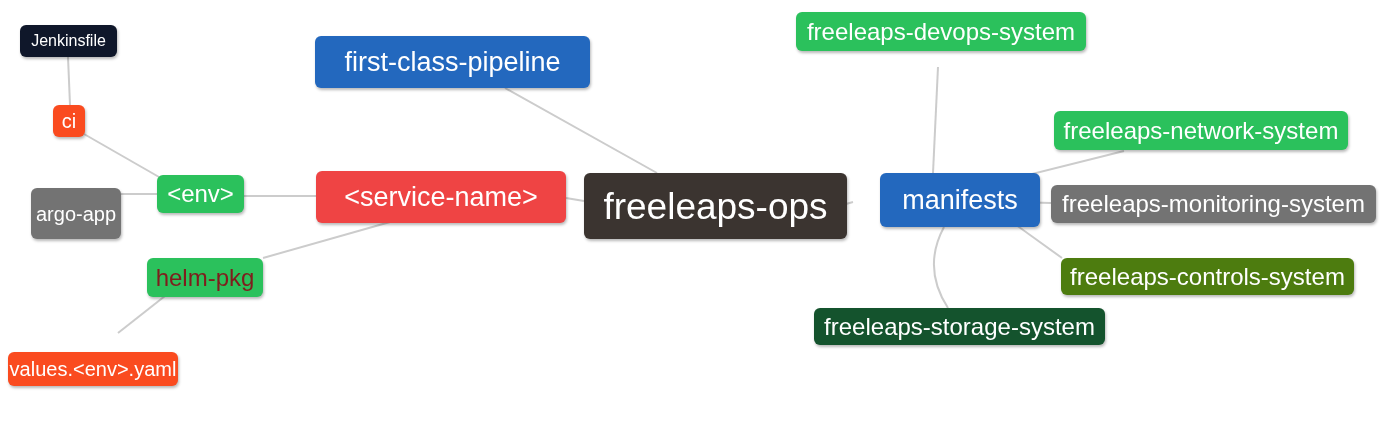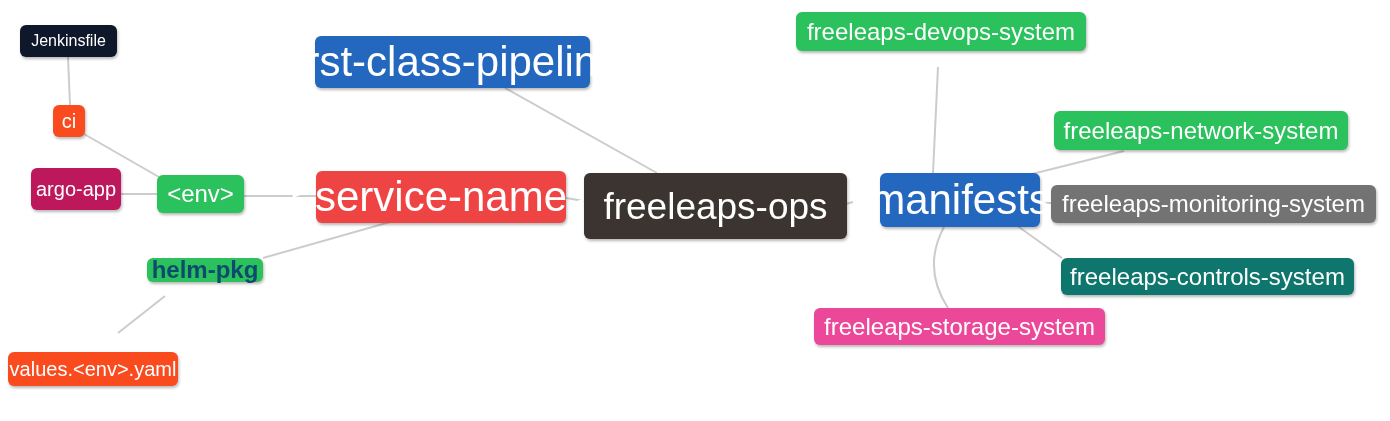--- a/index.html
+++ b/index.html
@@ -21,21 +21,21 @@
     justify-content: center;
     color: #ffffff;
     border-radius: 6px;
     box-shadow: 1px 2px 3px rgba(0,0,0,0.28);
     white-space: nowrap;
     cursor: pointer;
     line-height: 1;
     user-select: none;
   }
   .lv-root   { font-size: 37px; }
-  .lv-branch { font-size: 42px; }
+  .lv-branch { font-size: 27px; }
   .lv-leaf2  { font-size: 24px; }
   .lv-leaf3  { font-size: 20px; }
   .lv-leaf4  { font-size: 16px; }
 </style>
 </head>
 <body>
 
 <div class="canvas" style="background: rgb(255, 255, 255);">
 
   <svg class="edges" viewBox="0 0 1390 421">
@@ -52,39 +52,39 @@
     <line x1="1012" y1="179" x2="1124" y2="151" stroke="#CCCCCC"></line>
     <line x1="1012" y1="202" x2="1051" y2="203" stroke="#CCCCCC"></line>
     <line x1="1012" y1="222" x2="1062" y2="258" stroke="#CCCCCC"></line>
     <path d="M 944 227 Q 922 268 948 308" stroke="#CCCCCC"></path>
   </svg>
 
   <div class="node lv-leaf4" style="left: 20px; top: 25px; width: 97px; height: 32px; background: #0f172a; color: rgb(255, 255, 255);">Jenkinsfile</div>
 
   <div class="node lv-leaf3" style="left: 53px; top: 105px; width: 32px; height: 32px; background: rgb(250, 75, 31); color: rgb(255, 255, 255);">ci</div>
 
-  <div class="node lv-leaf3" style="left: 31px; top: 168px; width: 90px; height: 42px; background: #be185d; color: rgb(255, 255, 255);">argo-app</div>
+  <div class="node lv-leaf3" style="left: 31px; top: 188px; width: 90px; height: 51px; background: #737373; color: rgb(255, 255, 255);">argo-app</div>
 
   <div class="node lv-leaf2" style="left: 157px; top: 175px; width: 87px; height: 38px; background: rgb(43, 193, 92); color: rgb(255, 255, 255);">&lt;env&gt;</div>
 
-  <div class="node lv-leaf2" style="left: 147px; top: 258px; width: 116px; height: 24px; background: rgb(43, 193, 92); color: #0c4a6e; font-weight: bold;">helm-pkg</div>
+  <div class="node lv-leaf2" style="left: 147px; top: 258px; width: 116px; height: 39px; background: rgb(43, 193, 92); color: #7f1d1d;">helm-pkg</div>
 
   <div class="node lv-leaf3" style="left: 8px; top: 314px; width: 170px; height: 34px; background: rgb(250, 75, 31); color: rgb(255, 255, 255); margin-top: 38px;">values.&lt;env&gt;.yaml</div>
 
   <div class="node lv-branch" style="left: 315px; top: 36px; width: 275px; height: 52px; background: rgb(35, 104, 190); color: rgb(255, 255, 255);">first-class-pipeline</div>
 
   <div class="node lv-branch" style="left: 316px; top: 171px; width: 250px; height: 52px; background: #ef4444; color: rgb(255, 255, 255);">&lt;service-name&gt;</div>
 
   <div class="node lv-root" style="left: 584px; top: 173px; width: 263px; height: 66px; background: rgb(59, 52, 48); color: rgb(255, 255, 255);">freeleaps-ops</div>
 
   <div class="node lv-branch" style="left: 880px; top: 173px; width: 160px; height: 54px; background: rgb(35, 104, 190); color: rgb(255, 255, 255);">manifests</div>
 
   <div class="node lv-leaf2" style="left: 796px; top: 12px; width: 290px; height: 39px; background: rgb(43, 193, 92); color: rgb(255, 255, 255);">freeleaps-devops-system</div>
 
   <div class="node lv-leaf2" style="left: 1054px; top: 111px; width: 294px; height: 39px; background: rgb(43, 193, 92); color: rgb(255, 255, 255);">freeleaps-network-system</div>
 
   <div class="node lv-leaf2" style="left: 1051px; top: 185px; width: 325px; height: 38px; background: #737373; color: rgb(255, 255, 255);">freeleaps-monitoring-system</div>
 
-  <div class="node lv-leaf2" style="left: 1061px; top: 258px; width: 293px; height: 37px; background: #0f766e; color: rgb(255, 255, 255);">freeleaps-controls-system</div>
+  <div class="node lv-leaf2" style="left: 1061px; top: 258px; width: 293px; height: 37px; background: #4d7c0f; color: rgb(255, 255, 255);">freeleaps-controls-system</div>
 
-  <div class="node lv-leaf2" style="left: 814px; top: 308px; width: 291px; height: 37px; background: #ec4899; color: rgb(255, 255, 255);">freeleaps-storage-system</div>
+  <div class="node lv-leaf2" style="left: 814px; top: 308px; width: 291px; height: 37px; background: #14532d; color: rgb(255, 255, 255);">freeleaps-storage-system</div>
 
 </div>
 
 </body></html>

